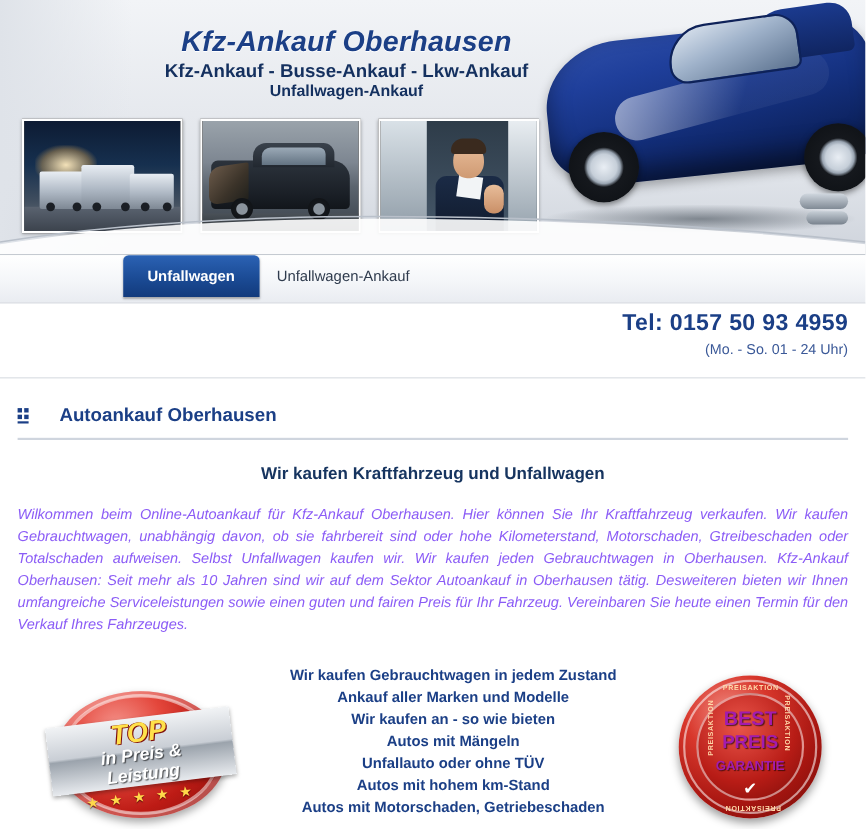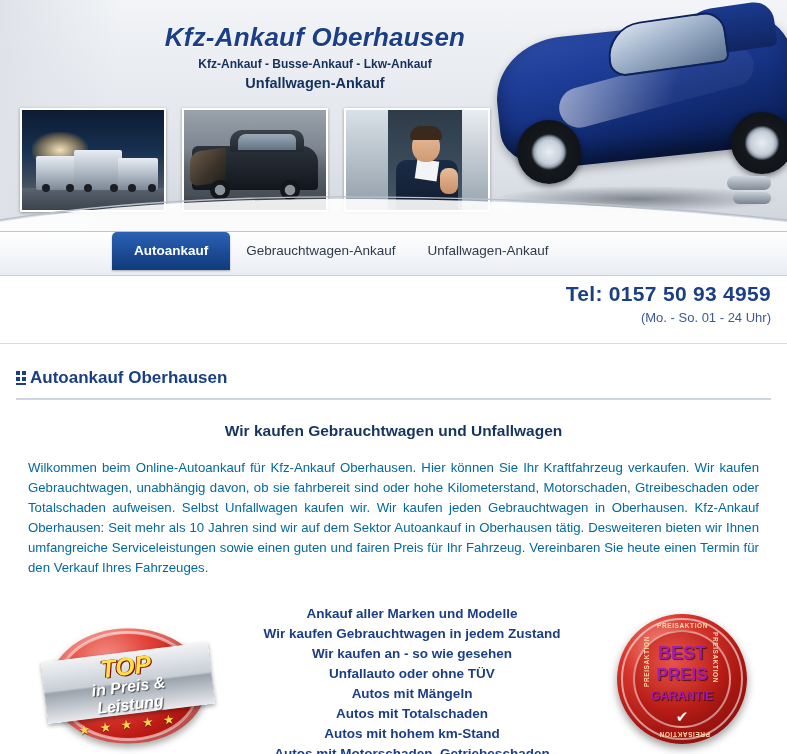--- a/index.html
+++ b/index.html
@@ -42,21 +42,21 @@
     font-size: 26px;
     font-weight: bold;
     font-style: italic;
     color: #1b3f86;
     letter-spacing: 0.2px;
     line-height: 30px;
     text-shadow: 0 1px 0 #ffffff;
   }
   .site-sub1 {
     margin-top: 3px;
-    font-size: 12px;
+    font-size: 17px;
     font-weight: bold;
     color: #14305f;
     line-height: 19px;
   }
   .site-sub2 {
     font-size: 14.5px;
     font-weight: bold;
     color: #14305f;
     line-height: 19px;
   }
@@ -322,21 +322,21 @@
   }
 
   
   .section-title-row {
     position: relative;
     margin: 24px 16px 0 16px;
     padding-bottom: 10px;
     border-bottom: 2px solid #cfd5de;
     display: flex;
     align-items: center;
-    gap: 0;
+    gap: 24px;
   }
   .dots-icon {
     display: inline-block;
     width: 12px; height: 14px;
     position: relative;
     margin-right: 2px;
   }
   .dots-icon i {
     position: absolute;
     width: 4px; height: 4px;
@@ -360,23 +360,24 @@
   .content-heading {
     text-align: center;
     font-size: 15.5px;
     font-weight: bold;
     color: #16345f;
     margin: 0 0 18px 0;
   }
   .content-paragraph {
     font-size: 13.2px;
     line-height: 20px;
-    color: #0369a1;
+    color: #8b5cf6;
     text-align: justify;
-    margin: 12px;
+    margin: 0;
+    font-style: italic;
   }
 
   
   .bottom-block {
     position: relative;
     margin-top: 26px;
     height: 196px;
   }
   .bullet-list {
     position: absolute;
@@ -567,22 +568,21 @@
     </div>
 
     <svg class="header-curve" viewBox="0 0 787 40" preserveAspectRatio="none">
       <path d="M0,30 C150,6 330,2 560,12 C660,17 730,24 787,30 L787,40 L0,40 Z" fill="#ffffff" opacity="0.9"></path>
       <path d="M0,28 C150,4 330,0 560,10 C660,15 730,22 787,28" stroke="#b9c0ca" stroke-width="1.4" fill="none"></path>
     </svg>
   </div>
 
   <div class="navbar">
     <div class="nav-inner">
-      <div class="nav-item active">Autoankauf</div>
-      <div class="nav-item">Gebrauchtwagen-Ankauf</div>
+      <div class="nav-item active">Unfallwagen</div>
       <div class="nav-item">Unfallwagen-Ankauf</div>
     </div>
   </div>
 
   <div class="phone-block">
     <div class="phone-number">Tel: 0157 50 93 4959</div>
     <div class="phone-hours">(Mo. - So. 01 - 24 Uhr)</div>
   </div>
 
   <div class="section-title-row">
@@ -590,44 +590,43 @@
       <i></i>
         <i></i>
         <i></i>
         <i></i>
         <i></i>
     </span>
     <span class="section-title">Autoankauf Oberhausen</span>
   </div>
 
   <div class="content">
-    <h2 class="content-heading">Wir kaufen Gebrauchtwagen und Unfallwagen</h2>
+    <h2 class="content-heading">Wir kaufen Kraftfahrzeug und Unfallwagen</h2>
     <p class="content-paragraph">Wilkommen beim Online-Autoankauf für Kfz-Ankauf Oberhausen. Hier können Sie Ihr Kraftfahrzeug verkaufen. Wir kaufen Gebrauchtwagen, unabhängig davon, ob sie fahrbereit sind oder hohe Kilometerstand, Motorschaden, Gtreibeschaden oder Totalschaden aufweisen. Selbst Unfallwagen kaufen wir. Wir kaufen jeden Gebrauchtwagen in Oberhausen. Kfz-Ankauf Oberhausen: Seit mehr als 10 Jahren sind wir auf dem Sektor Autoankauf in Oberhausen tätig. Desweiteren bieten wir Ihnen umfangreiche Serviceleistungen sowie einen guten und fairen Preis für Ihr Fahrzeug. Vereinbaren Sie heute einen Termin für den Verkauf Ihres Fahrzeuges.</p>
 
     <div class="bottom-block">
 
       <div class="seal-top">
         <div class="seal-top-disc"></div>
         <div class="seal-top-ring"></div>
         <div class="seal-top-band"></div>
         <div class="seal-top-text">
           <div class="l1">TOP</div>
           <div class="l2">in Preis &amp;</div>
           <div class="l3">Leistung</div>
         </div>
         <div class="seal-top-stars">★ ★ ★ ★ ★</div>
       </div>
 
       <div class="bullet-list">
+        <div>Wir kaufen Gebrauchtwagen in jedem Zustand</div>
         <div>Ankauf aller Marken und Modelle</div>
-        <div>Wir kaufen Gebrauchtwagen in jedem Zustand</div>
-        <div>Wir kaufen an - so wie gesehen</div>
+        <div>Wir kaufen an - so wie bieten</div>
+        <div>Autos mit Mängeln</div>
         <div>Unfallauto oder ohne TÜV</div>
-        <div>Autos mit Mängeln</div>
-        <div>Autos mit Totalschaden</div>
         <div>Autos mit hohem km-Stand</div>
         <div>Autos mit Motorschaden, Getriebeschaden</div>
 
       </div>
 
       <div class="seal-best">
         <div class="seal-best-disc"></div>
         <div class="seal-best-ring-out"></div>
         <div class="seal-best-inner"></div>
         <div class="seal-best-micro mp1">PREISAKTION</div>

